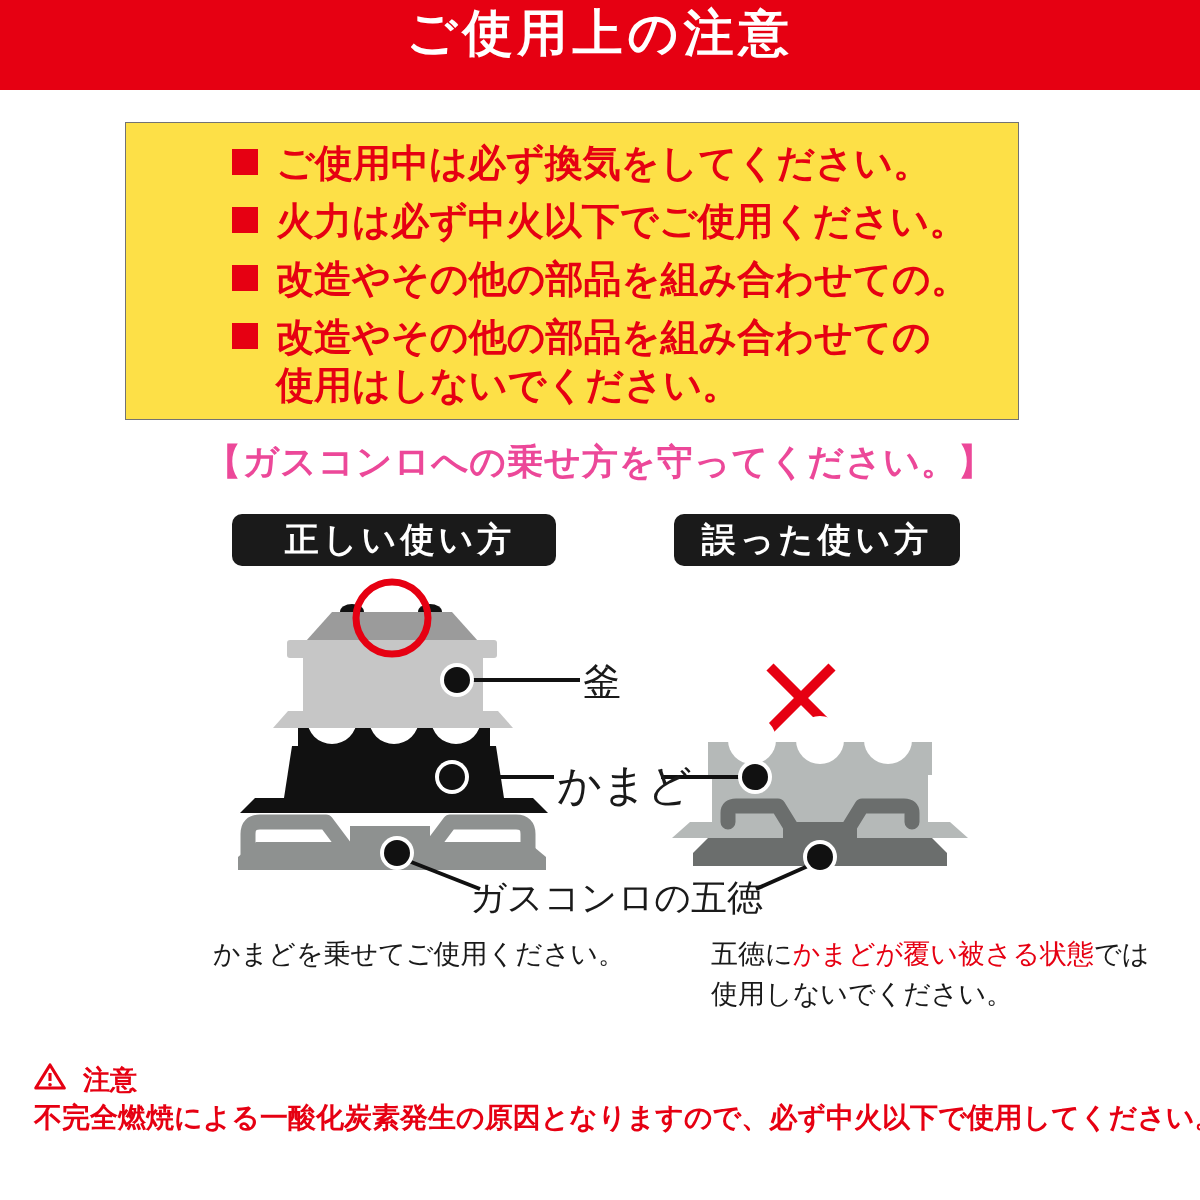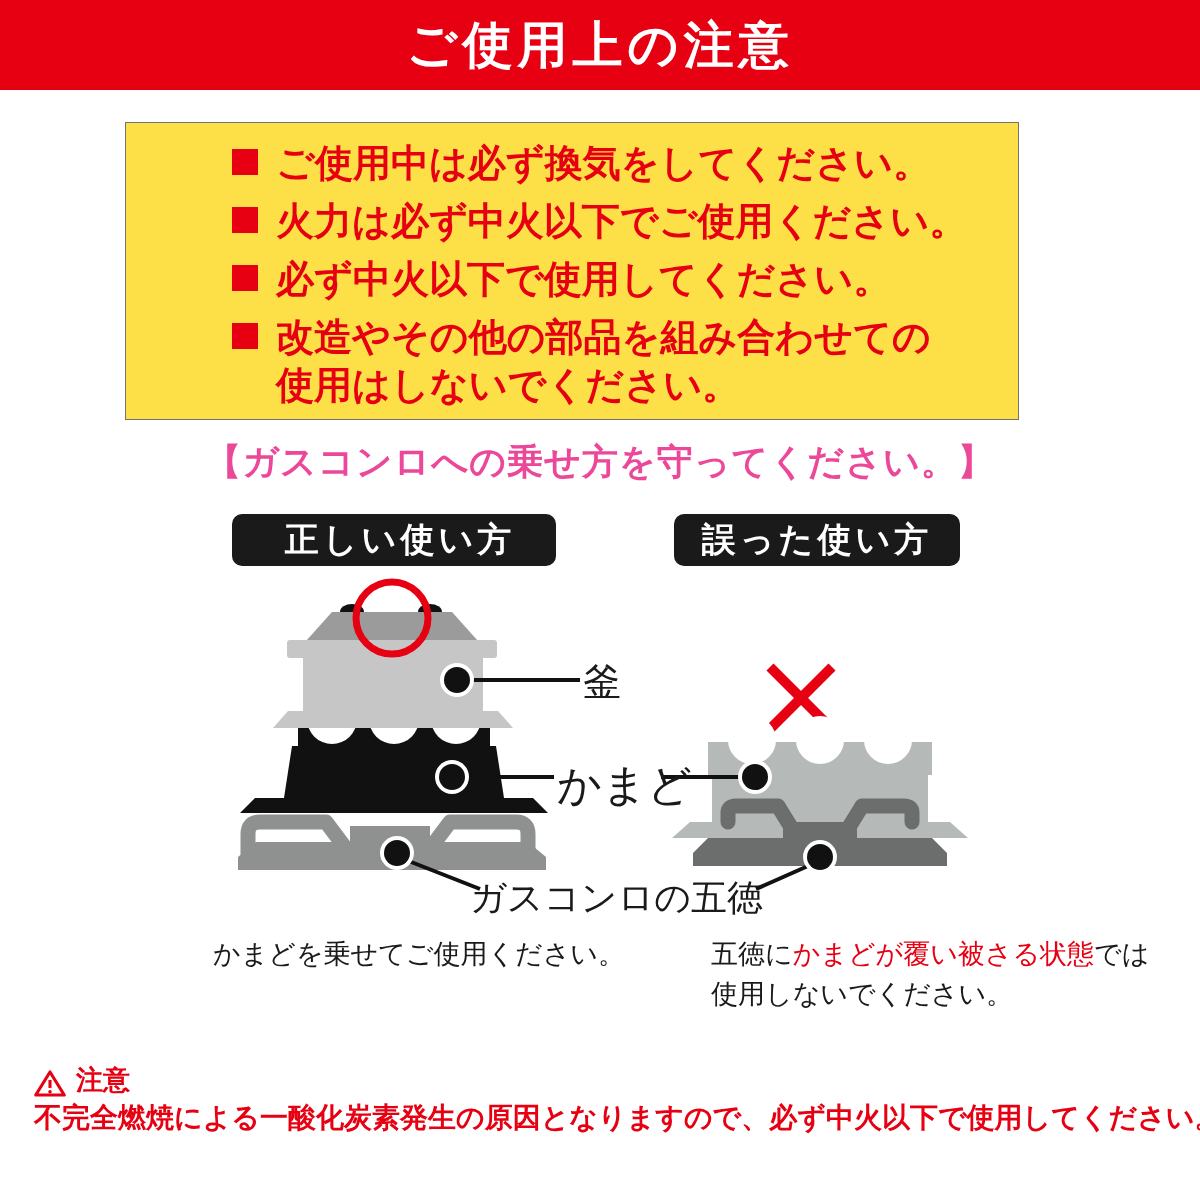--- a/index.html
+++ b/index.html
@@ -3,21 +3,21 @@
 <meta charset="utf-8">
 <style>
   html,body{margin:0;padding:0;background:#ffffff;}
   #page{
     position:relative;width:1200px;height:1200px;overflow:hidden;background:#ffffff;
     font-family:"Liberation Sans","DejaVu Sans",sans-serif;color:#1a1a1a;
   }
   
   .banner{
     position:absolute;left:0;top:0;width:1200px;height:90px;background:#e60012;
-    display:flex;align-items:center;justify-content:center;
+    display:flex;justify-content:center;
   }
   .banner-title{color:#ffffff;font-size:50px;font-weight:bold;letter-spacing:5px;}
   
   .warnbox{
     position:absolute;left:125px;top:122px;width:894px;height:298px;
     border:1px solid #737373;background:#fde047;box-sizing:border-box;
   }
   .warn-list{list-style:none;margin:0;padding:16px 10px 0 106px;}
   .warn-item{display:flex;margin-bottom:10px;}
   .warn-bullet{
@@ -44,21 +44,21 @@
   .label-kamado{left:557px;top:756px;font-size:44px;}
   .label-trivet{left:470px;top:874px;font-size:36px;}
   
   .caption{position:absolute;font-size:27px;line-height:40px;color:#1a1a1a;white-space:nowrap;}
   .caption-left{left:213px;top:934px;}
   .caption-right{left:668px;top:934px;margin-left:43px;}
   .caption .em{color:#e60012;}
   .caption-line{display:block;}
   
   .footer{position:absolute;left:34px;top:1062px;width:1150px;color:#e60012;}
-  .caution-head{display:flex;align-items:flex-end;gap:10px;}
+  .caution-head{display:flex;align-items:flex-start;gap:17px;}
   .caution-title{font-size:27px;font-weight:bold;}
   .caution-line{font-size:28px;font-weight:bold;line-height:40px;margin:0;white-space:nowrap;}
   .caution-line.first{margin-top:8px;}
 </style>
 </head>
 <body>
 
 <div id="page">
 
   <div class="banner">
@@ -77,21 +77,21 @@
       <li class="warn-item">
         <span class="warn-bullet"></span>
         <span class="warn-text">
           <span class="caption-line">火力は必ず中火以下でご使用ください。</span>
           <span class="caption-line"></span>
         </span>
       </li>
       <li class="warn-item">
         <span class="warn-bullet"></span>
         <span class="warn-text">
-          <span class="caption-line">必ず中火以下で使用してください。</span>
+          <span class="caption-line">改造やその他の部品を組み合わせての。</span>
           <span class="caption-line"></span>
         </span>
       </li>
       <li class="warn-item">
         <span class="warn-bullet"></span>
         <span class="warn-text">
           <span class="caption-line">改造やその他の部品を組み合わせての</span>
           <span class="caption-line">使用はしないでください。</span>
         </span>
       </li>

